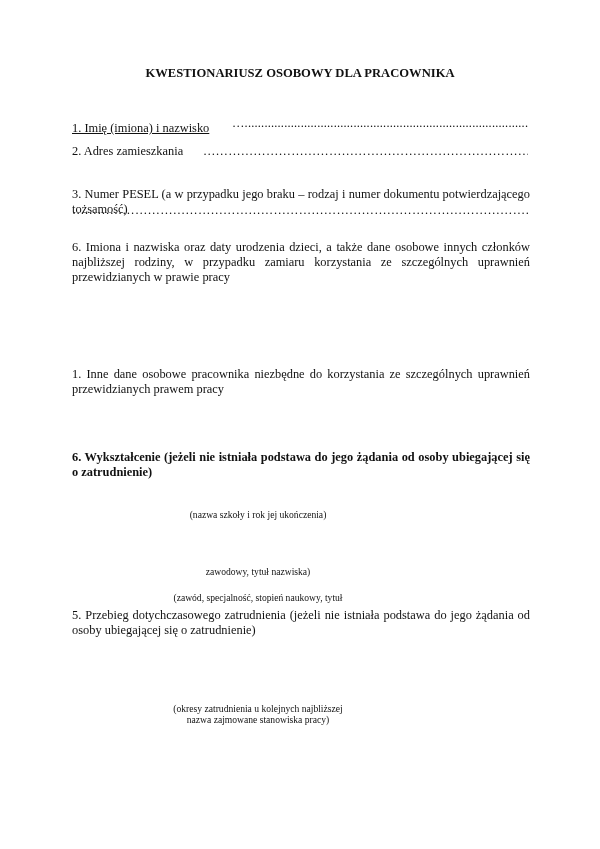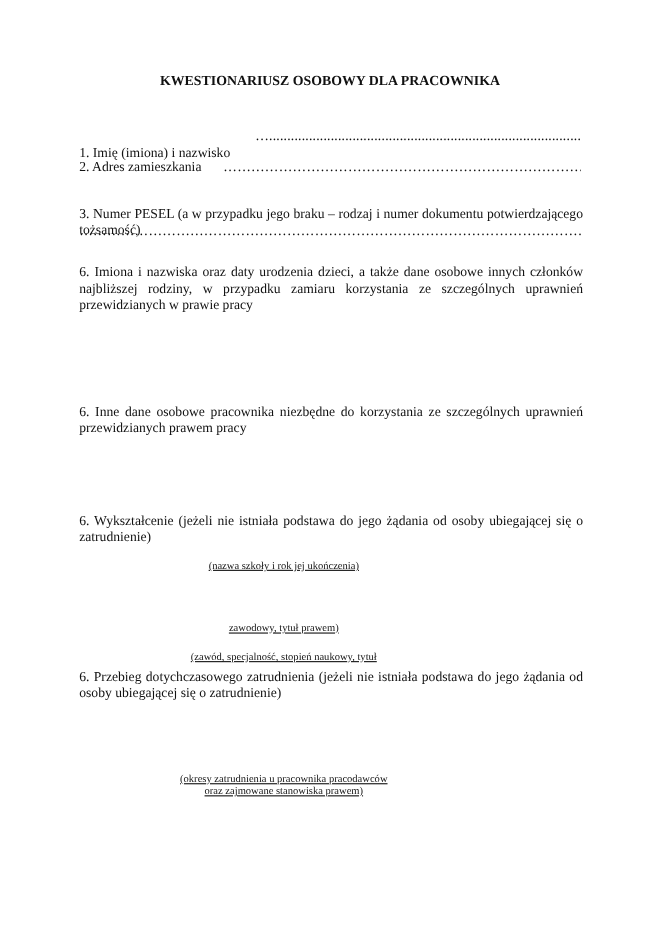--- a/index.html
+++ b/index.html
@@ -17,46 +17,46 @@
   }
   .dots {
     position: absolute; font-size: 12.4px; white-space: nowrap; overflow: hidden; line-height: 15px;
     letter-spacing: 0.2px;
   }
   .para {
     position: absolute; left: 72px; width: 458px; font-size: 12.4px; line-height: 15.2px;
     text-align: justify; text-align-last: left; margin-top: 20px;
   }
   .caption {
-    position: absolute; left: 0; width: 516px; text-align: center; font-size: 9.6px; line-height: 11.5px; text-decoration: underline;
+    position: absolute; left: 0; width: 516px; text-align: center; font-size: 9.6px; line-height: 11.5px;
   }
 </style>
 </head>
 <body>
 
 <div class="title">KWESTIONARIUSZ OSOBOWY DLA PRACOWNIKA</div>
 
-<div class="line" style="top:132px;">1. Imię (imiona) i nazwisko</div>
+<div class="line" style="top:121px;text-decoration:underline;">1. Imię (imiona) i nazwisko</div>
 <div class="dots" style="left:232px; top:116px; width:296px;">….......................................................................................................</div>
 
 <div class="line" style="top:144px;">2. Adres zamieszkania</div>
 <div class="dots" style="left:203px; top:144px; width:325px;">…………………………………………………………………………………………</div>
 
 <div class="para" style="top:167px;">3. Numer PESEL (a w przypadku jego braku – rodzaj i numer dokumentu potwierdzającego tożsamość)</div>
 <div class="dots" style="left:72px; top:203px; width:458px;">…………………………………………………………………………………………………………...</div>
 
 <div class="para" style="top:220px;">6. Imiona i nazwiska oraz daty urodzenia dzieci, a także dane osobowe innych członków najbliższej rodziny, w przypadku zamiaru korzystania ze szczególnych uprawnień przewidzianych w prawie pracy</div>
 <div style="position:absolute; left:72px; top:268px; width:458px; height:72px;"></div>
 
-<div class="para" style="top:347px;">6. Inne dane osobowe pracownika niezbędne do korzystania ze szczególnych uprawnień przewidzianych prawem pracy</div>
+<div class="para" style="top:347px;">1. Inne dane osobowe pracownika niezbędne do korzystania ze szczególnych uprawnień przewidzianych prawem pracy</div>
 <div style="position:absolute; left:72px; top:380px; width:458px; height:62px;"></div>
 
-<div class="para" style="top:446px;">6. Wykształcenie (jeżeli nie istniała podstawa do jego żądania od osoby ubiegającej się o zatrudnienie)</div>
+<div class="para" style="top:430px;font-weight:bold;">6. Wykształcenie (jeżeli nie istniała podstawa do jego żądania od osoby ubiegającej się o zatrudnienie)</div>
 <div style="position:absolute; left:72px; top:482px; width:458px; height:26px;"></div>
 <div class="caption" style="top:509px;">(nazwa szkoły i rok jej ukończenia)</div>
 <div style="position:absolute; left:72px; top:524px; width:458px; height:28px;"></div>
 <div class="caption" style="top:555px;margin-top:37px;">(zawód, specjalność, stopień naukowy, tytuł</div>
-<div class="caption" style="top:566px;">zawodowy, tytuł prawem)</div>
+<div class="caption" style="top:566px;">zawodowy, tytuł nazwiska)</div>
 
-<div class="para" style="top:588px;">6. Przebieg dotychczasowego zatrudnienia (jeżeli nie istniała podstawa do jego żądania od osoby ubiegającej się o zatrudnienie)</div>
+<div class="para" style="top:588px;">5. Przebieg dotychczasowego zatrudnienia (jeżeli nie istniała podstawa do jego żądania od osoby ubiegającej się o zatrudnienie)</div>
 <div style="position:absolute; left:72px; top:622px; width:458px; height:76px;"></div>
-<div class="caption" style="top:703px;">(okresy zatrudnienia u pracownika pracodawców</div>
-<div class="caption" style="top:714px;">oraz zajmowane stanowiska prawem)</div>
+<div class="caption" style="top:703px;">(okresy zatrudnienia u kolejnych najbliższej</div>
+<div class="caption" style="top:714px;">nazwa zajmowane stanowiska pracy)</div>
 
 </body></html>

